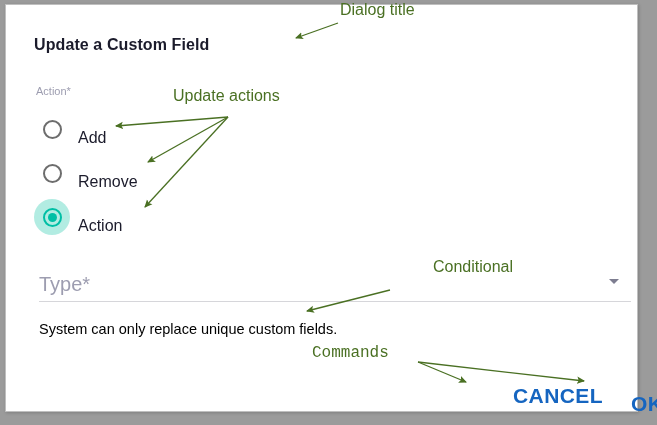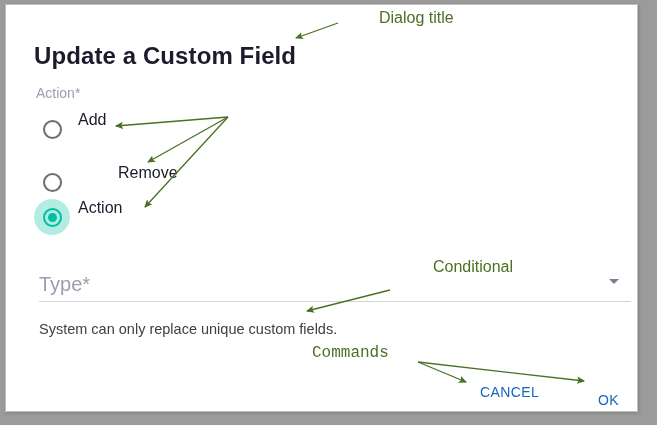--- a/index.html
+++ b/index.html
@@ -32,47 +32,47 @@
     background: #ffffff;
     border: 1px solid #bfbfbf;
     box-sizing: border-box;
     box-shadow: 1px 1px 3px rgba(0,0,0,0.18);
   }
 
   
   #dialog-title {
     position: absolute;
     left: 28px;
-    top: 37px;
-    font-size: 24px;
+    top: 31px;
+    font-size: 16px;
     font-weight: bold;
     color: #1b1b2b;
     letter-spacing: 0.1px;
     white-space: nowrap;
   }
 
   
   #action-label {
     position: absolute;
     left: 30px;
     top: 80px;
-    font-size: 14px;
+    font-size: 11px;
     color: #9d9db0;
     white-space: nowrap;
   }
 
   .radio-row {
     position: absolute;
     left: 28px;
     height: 36px;
     display: flex;
-    align-items: flex-start;
+    align-items: flex-end;
   }
   .radio-row.r0 { top: 106px; }
-  .radio-row.r1 { top: 159px; gap: 40px; }
+  .radio-row.r1 { top: 150px; }
   .radio-row.r2 { top: 194px; }
 
   .radio-hit {
     position: relative;
     width: 36px;
     height: 36px;
     display: flex;
     align-items: center;
     justify-content: center;
     border-radius: 50%;
@@ -145,58 +145,59 @@
     border-right: 5px solid transparent;
     border-top: 5px solid #7d7d90;
   }
 
   
   #warning-text {
     position: absolute;
     left: 33px;
     top: 316px;
     font-size: 14.5px;
-    color: #404040;
+    color: #000000;
     white-space: nowrap;
   }
 
   
   .cmd-button {
     position: absolute;
-    font-size: 14px;
-    font-weight: normal;
+    font-size: 21px;
+    font-weight: bold;
     color: #1565c0;
     letter-spacing: 0.4px;
     white-space: nowrap;
     cursor: pointer;
     background: transparent;
     border: none;
     padding: 0;
     font-family: "Liberation Sans", sans-serif;
+    margin-left: 33px;
   }
   #cancel-button { left: 474px; top: 379px; }
   #ok-button     { left: 592px; top: 387px; }
 
   
   #annotations {
     position: absolute;
     left: 0;
     top: 0;
     width: 657px;
     height: 425px;
     pointer-events: none;
   }
   .anno-text {
     position: absolute;
     font-size: 16px;
     color: #4a7023;
     white-space: nowrap;
     line-height: 19px;
   }
-  #anno-dialog-title   { left: 340px; top: 8px; margin-left: 39px; }
+  #anno-dialog-title   { left: 340px; top: 0; }
   #anno-update-actions { left: 173px; top: 86px; }
   #anno-cond-warning   { left: 393px; top: 257px; margin-left: 40px; }
   #anno-commands       { left: 312px; top: 344px; font-family: Liberation Mono, monospace; }
 </style>
 </head>
 <body>
 
 <div id="screen">
 
   <div id="dialog-card">
@@ -260,20 +261,21 @@
     <path d="M228,117 L145,207" stroke="#4a7023" stroke-width="1.3" fill="none" marker-end="url(#arrowhead)"></path>
 
     <path d="M390,290 L307,311" stroke="#4a7023" stroke-width="1.3" fill="none" marker-end="url(#arrowhead)"></path>
 
     <path d="M418,362 L466,382" stroke="#4a7023" stroke-width="1.3" fill="none" marker-end="url(#arrowhead)"></path>
     <path d="M418,362 L584,381" stroke="#4a7023" stroke-width="1.3" fill="none" marker-end="url(#arrowhead)"></path>
   </svg>
 
   <div class="anno-text" id="anno-dialog-title">Dialog title</div>
 
+  <div class="anno-text" id="anno-update-actions">Update actions</div>
 
   <div class="anno-text" id="anno-cond-warning">
     <div>Conditional</div>
   </div>
 
   <div class="anno-text" id="anno-commands">Commands</div>
 
 </div>
 
 </body></html>

